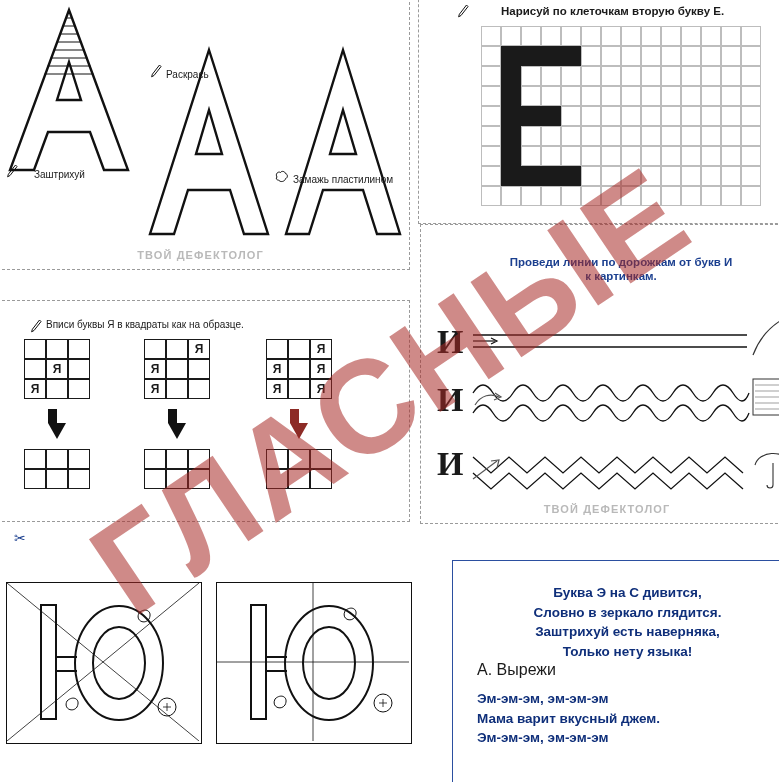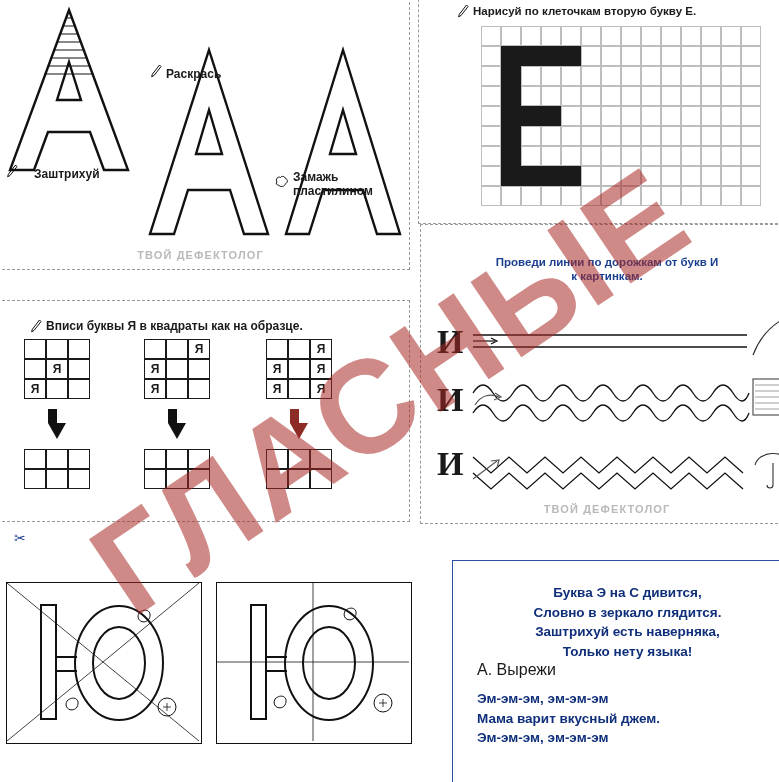--- a/index.html
+++ b/index.html
@@ -3,22 +3,22 @@
 <meta charset="utf-8">
 <style>
   html,body{margin:0;padding:0;background:#ffffff;}
   body{width:779px;height:782px;position:relative;overflow:hidden;
        font-family:"Liberation Sans",sans-serif;color:#1a1a1a;}
 
   .panel{position:absolute;box-sizing:border-box;}
   .dashed{border:1px dashed #9a9a9a;}
 
   
-  .caption{font-size:11.5px;font-weight:700;color:#1a1a1a;line-height:1.25;}
-  .caption-sm{font-size:12px;font-weight:700;color:#1a1a1a;}
+  .caption{font-size:11.5px;font-weight:700;color:#1a1a1a;line-height:1.25;margin-left:28px;}
+  .caption-sm{font-size:10px;font-weight:400;color:#1a1a1a;text-align:right;}
   .brand{font-size:11px;font-weight:700;color:#b9b9b9;letter-spacing:.10em;text-align:center;}
   .blue{color:#1b3f8f;}
   .center{text-align:center;}
 
   
   .letterA{position:absolute;}
   .letterA svg{display:block;}
 
   
   .egrid{position:absolute;display:grid;}

